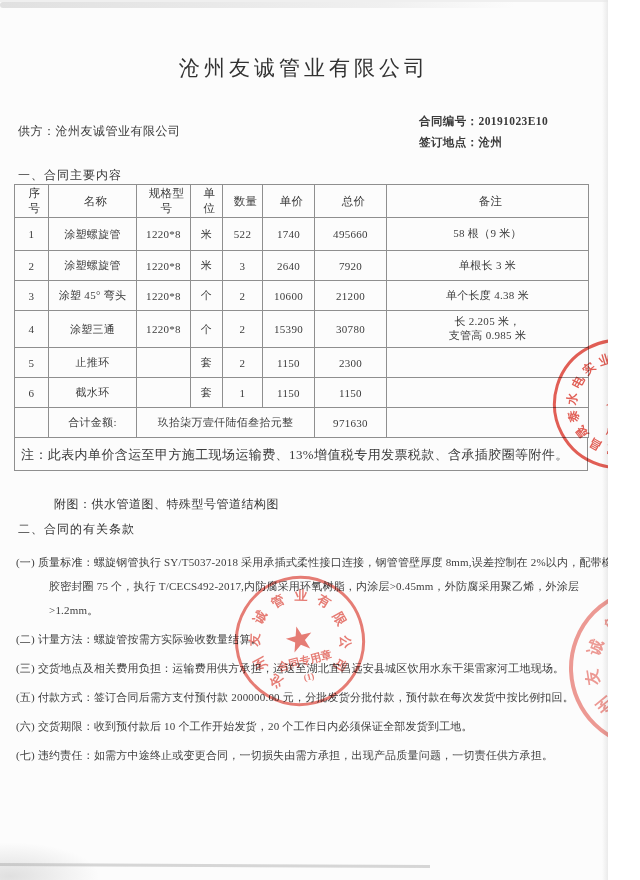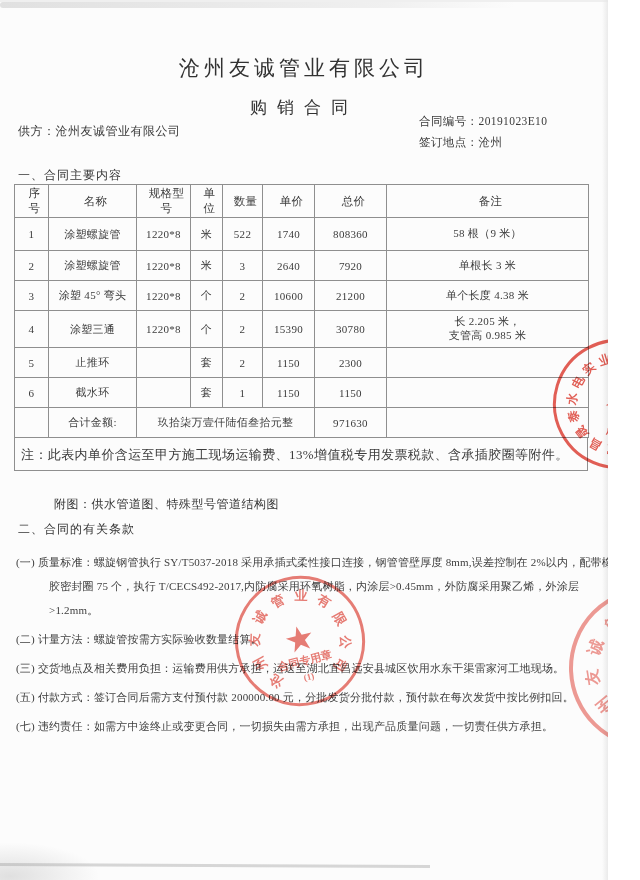--- a/index.html
+++ b/index.html
@@ -18,21 +18,21 @@
   .edge-right{right:0;top:0;width:6px;height:100%;
     background:linear-gradient(to left,#e6e6e6,rgba(255,255,255,0));opacity:.8;}
 
   .t-center{position:absolute;left:0;width:100%;text-align:center;}
   .title-company{top:54px;font-size:21px;letter-spacing:4px;color:#323232;}
   .title-doc{top:96px;font-size:17px;letter-spacing:10px;color:#323232;}
 
   .line{position:absolute;font-size:12px;letter-spacing:.5px;}
   .supplier-line{left:18px;top:123px;}
   .buyer-line{left:18px;top:149px;}
-  .meta-block{position:absolute;left:419px;top:111px;font-size:11.5px;line-height:21px;letter-spacing:.4px;}
+  .meta-block{position:absolute;left:419px;top:111px;font-size:11.5px;line-height:21px;letter-spacing:.4px;font-weight:bold;}
   .sec-heading{position:absolute;font-size:12px;letter-spacing:1px;color:#333;}
   .sec1-heading{left:18px;top:167px;}
   .sec2-heading{left:18px;top:521px;}
   .attachments-line{left:18px;top:496px;padding-left:36px;}
 
   .table-wrap{position:absolute;left:14px;top:184px;width:574px;}
   table.items{border-collapse:collapse;width:574px;table-layout:fixed;}
   table.items th,table.items td{
     border:1px solid #8f8f8f;font-weight:normal;font-size:11px;text-align:center;
     padding:1px 2px;color:#3c3c3c;letter-spacing:.3px;overflow:hidden;
@@ -64,21 +64,20 @@
 
 <div class="page">
 
   <div class="edge edge-top2"></div>
   <div class="edge edge-top"></div>
   <div class="edge edge-bottom"></div>
   <div class="edge edge-bottom-shade"></div>
   <div class="edge edge-right"></div>
 
   <div class="t-center title-company">沧州友诚管业有限公司</div>
-  <div class="t-center title-doc">购销合同</div>
 
   <div class="line supplier-line">
     <span>供方：</span><span>沧州友诚管业有限公司</span>
   </div>
 
   <div class="meta-block">
     <div><span>合同编号：</span><span>20191023E10</span></div>
     <div><span>签订地点：</span><span>沧州</span></div>
   </div>
 
@@ -109,21 +108,21 @@
           </tr>
         </thead>
       <tbody>
           <tr style="height: 33px;">
             <td>1</td>
             <td>涂塑螺旋管</td>
             <td>1220*8</td>
             <td>米</td>
             <td>522</td>
             <td>1740</td>
-            <td>808360</td>
+            <td>495660</td>
             <td class="remark">58 根（9 米）</td>
           </tr>
           <tr style="height: 30px;">
             <td>2</td>
             <td>涂塑螺旋管</td>
             <td>1220*8</td>
             <td>米</td>
             <td>3</td>
             <td>2640</td>
             <td>7920</td>
@@ -183,20 +182,21 @@
   </div>
 
   <div class="line attachments-line sec-heading" style="letter-spacing:.5px">附图：供水管道图、特殊型号管道结构图</div>
 
   <div class="sec-heading sec2-heading">二、合同的有关条款</div>
   <div class="clauses">
       <p>(一) 质量标准：螺旋钢管执行 SY/T5037-2018 采用承插式柔性接口连接，钢管管壁厚度 8mm,误差控制在 2%以内，配带橡胶密封圈 75 个，执行 T/CECS492-2017,内防腐采用环氧树脂，内涂层&gt;0.45mm，外防腐采用聚乙烯，外涂层&gt;1.2mm。</p>
       <p>(二) 计量方法：螺旋管按需方实际验收数量结算。</p>
       <p>(三) 交货地点及相关费用负担：运输费用供方承担，运送至湖北宜昌远安县城区饮用水东干渠雷家河工地现场。</p>
       <p>(五) 付款方式：签订合同后需方支付预付款 200000.00 元，分批发货分批付款，预付款在每次发货中按比例扣回。</p>
+      <p>(六) 交货期限：收到预付款后 10 个工作开始发货，20 个工作日内必须保证全部发货到工地。</p>
       <p>(七) 违约责任：如需方中途终止或变更合同，一切损失由需方承担，出现产品质量问题，一切责任供方承担。</p>
     </div>
 
 <div class="stamp" style="left: 235px; top: 576px; width: 124px; height: 124px; border-width: 3px; color: rgb(224, 74, 63); opacity: 0.72; transform: rotate(-14deg);">
       <span class="ring-ch" style="font-size: 13px; left: 29.4731px; top: 94.5269px; transform: translate(-50%, -50%) rotate(-135deg);">沧</span>
       <span class="ring-ch" style="font-size: 13px; left: 17.5674px; top: 73.9057px; transform: translate(-50%, -50%) rotate(-105deg);">州</span>
       <span class="ring-ch" style="font-size: 13px; left: 17.5674px; top: 50.0943px; transform: translate(-50%, -50%) rotate(-75deg);">友</span>
       <span class="ring-ch" style="font-size: 13px; left: 29.4731px; top: 29.4731px; transform: translate(-50%, -50%) rotate(-45deg);">诚</span>
       <span class="ring-ch" style="font-size: 13px; left: 50.0943px; top: 17.5674px; transform: translate(-50%, -50%) rotate(-15deg);">管</span>
       <span class="ring-ch" style="font-size: 13px; left: 73.9057px; top: 17.5674px; transform: translate(-50%, -50%) rotate(15deg);">业</span>

